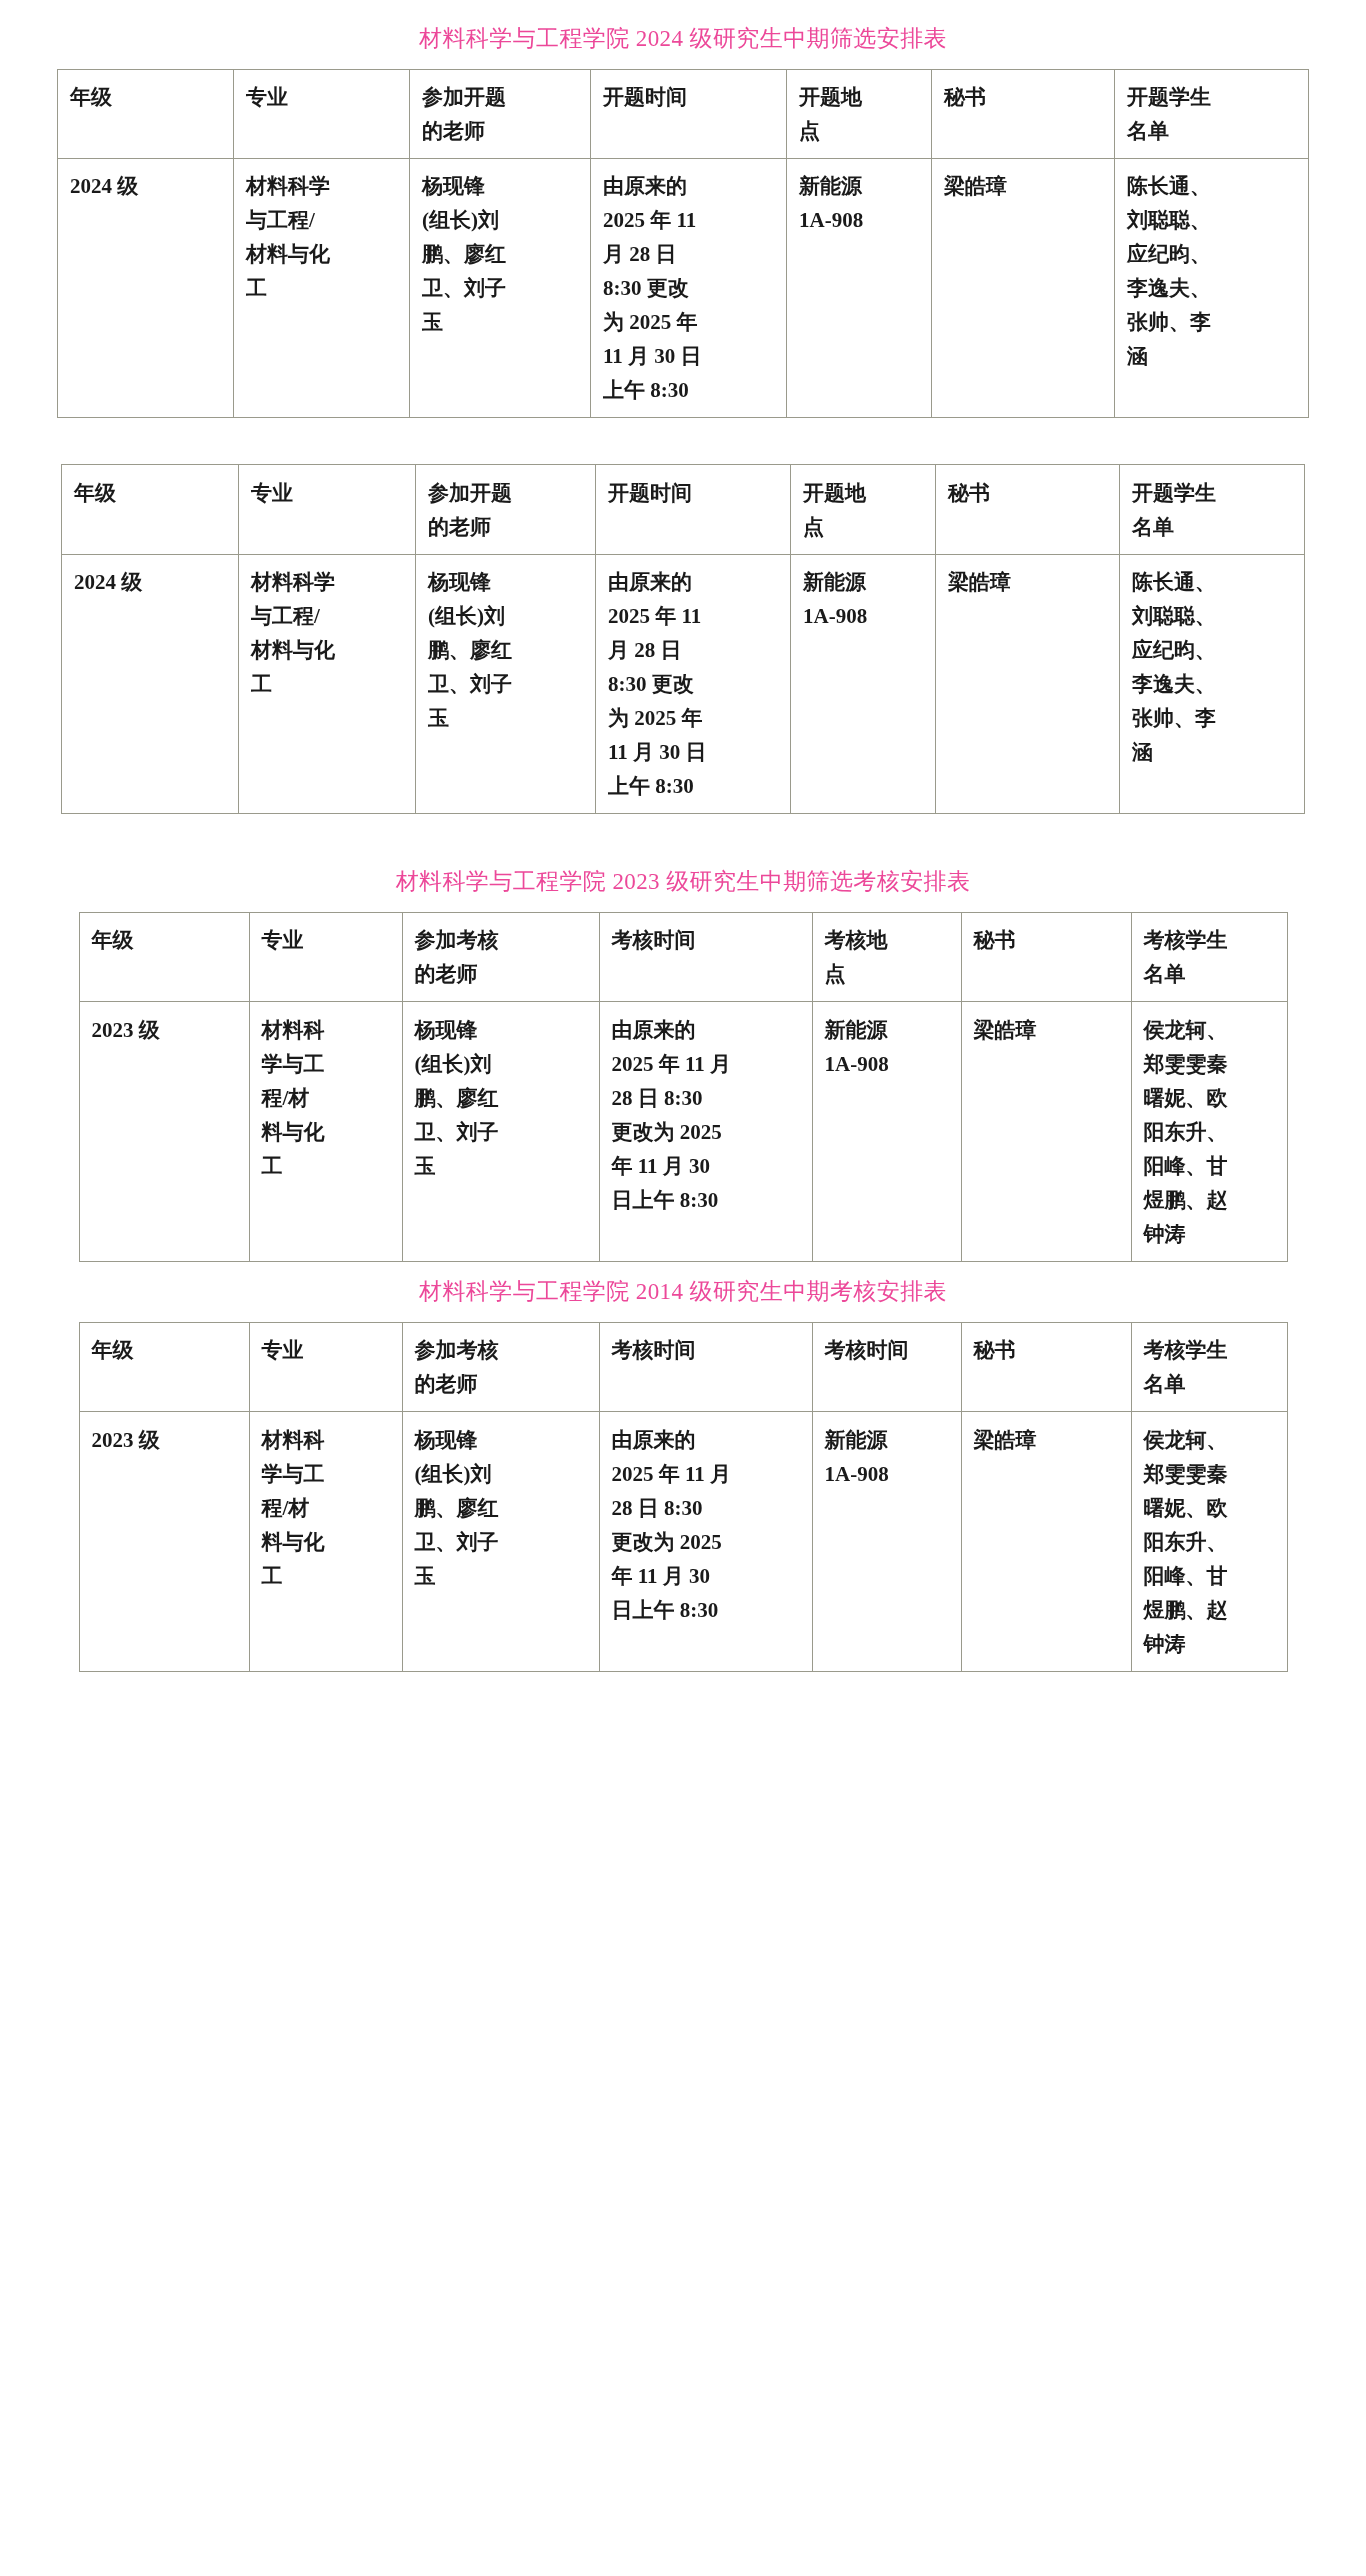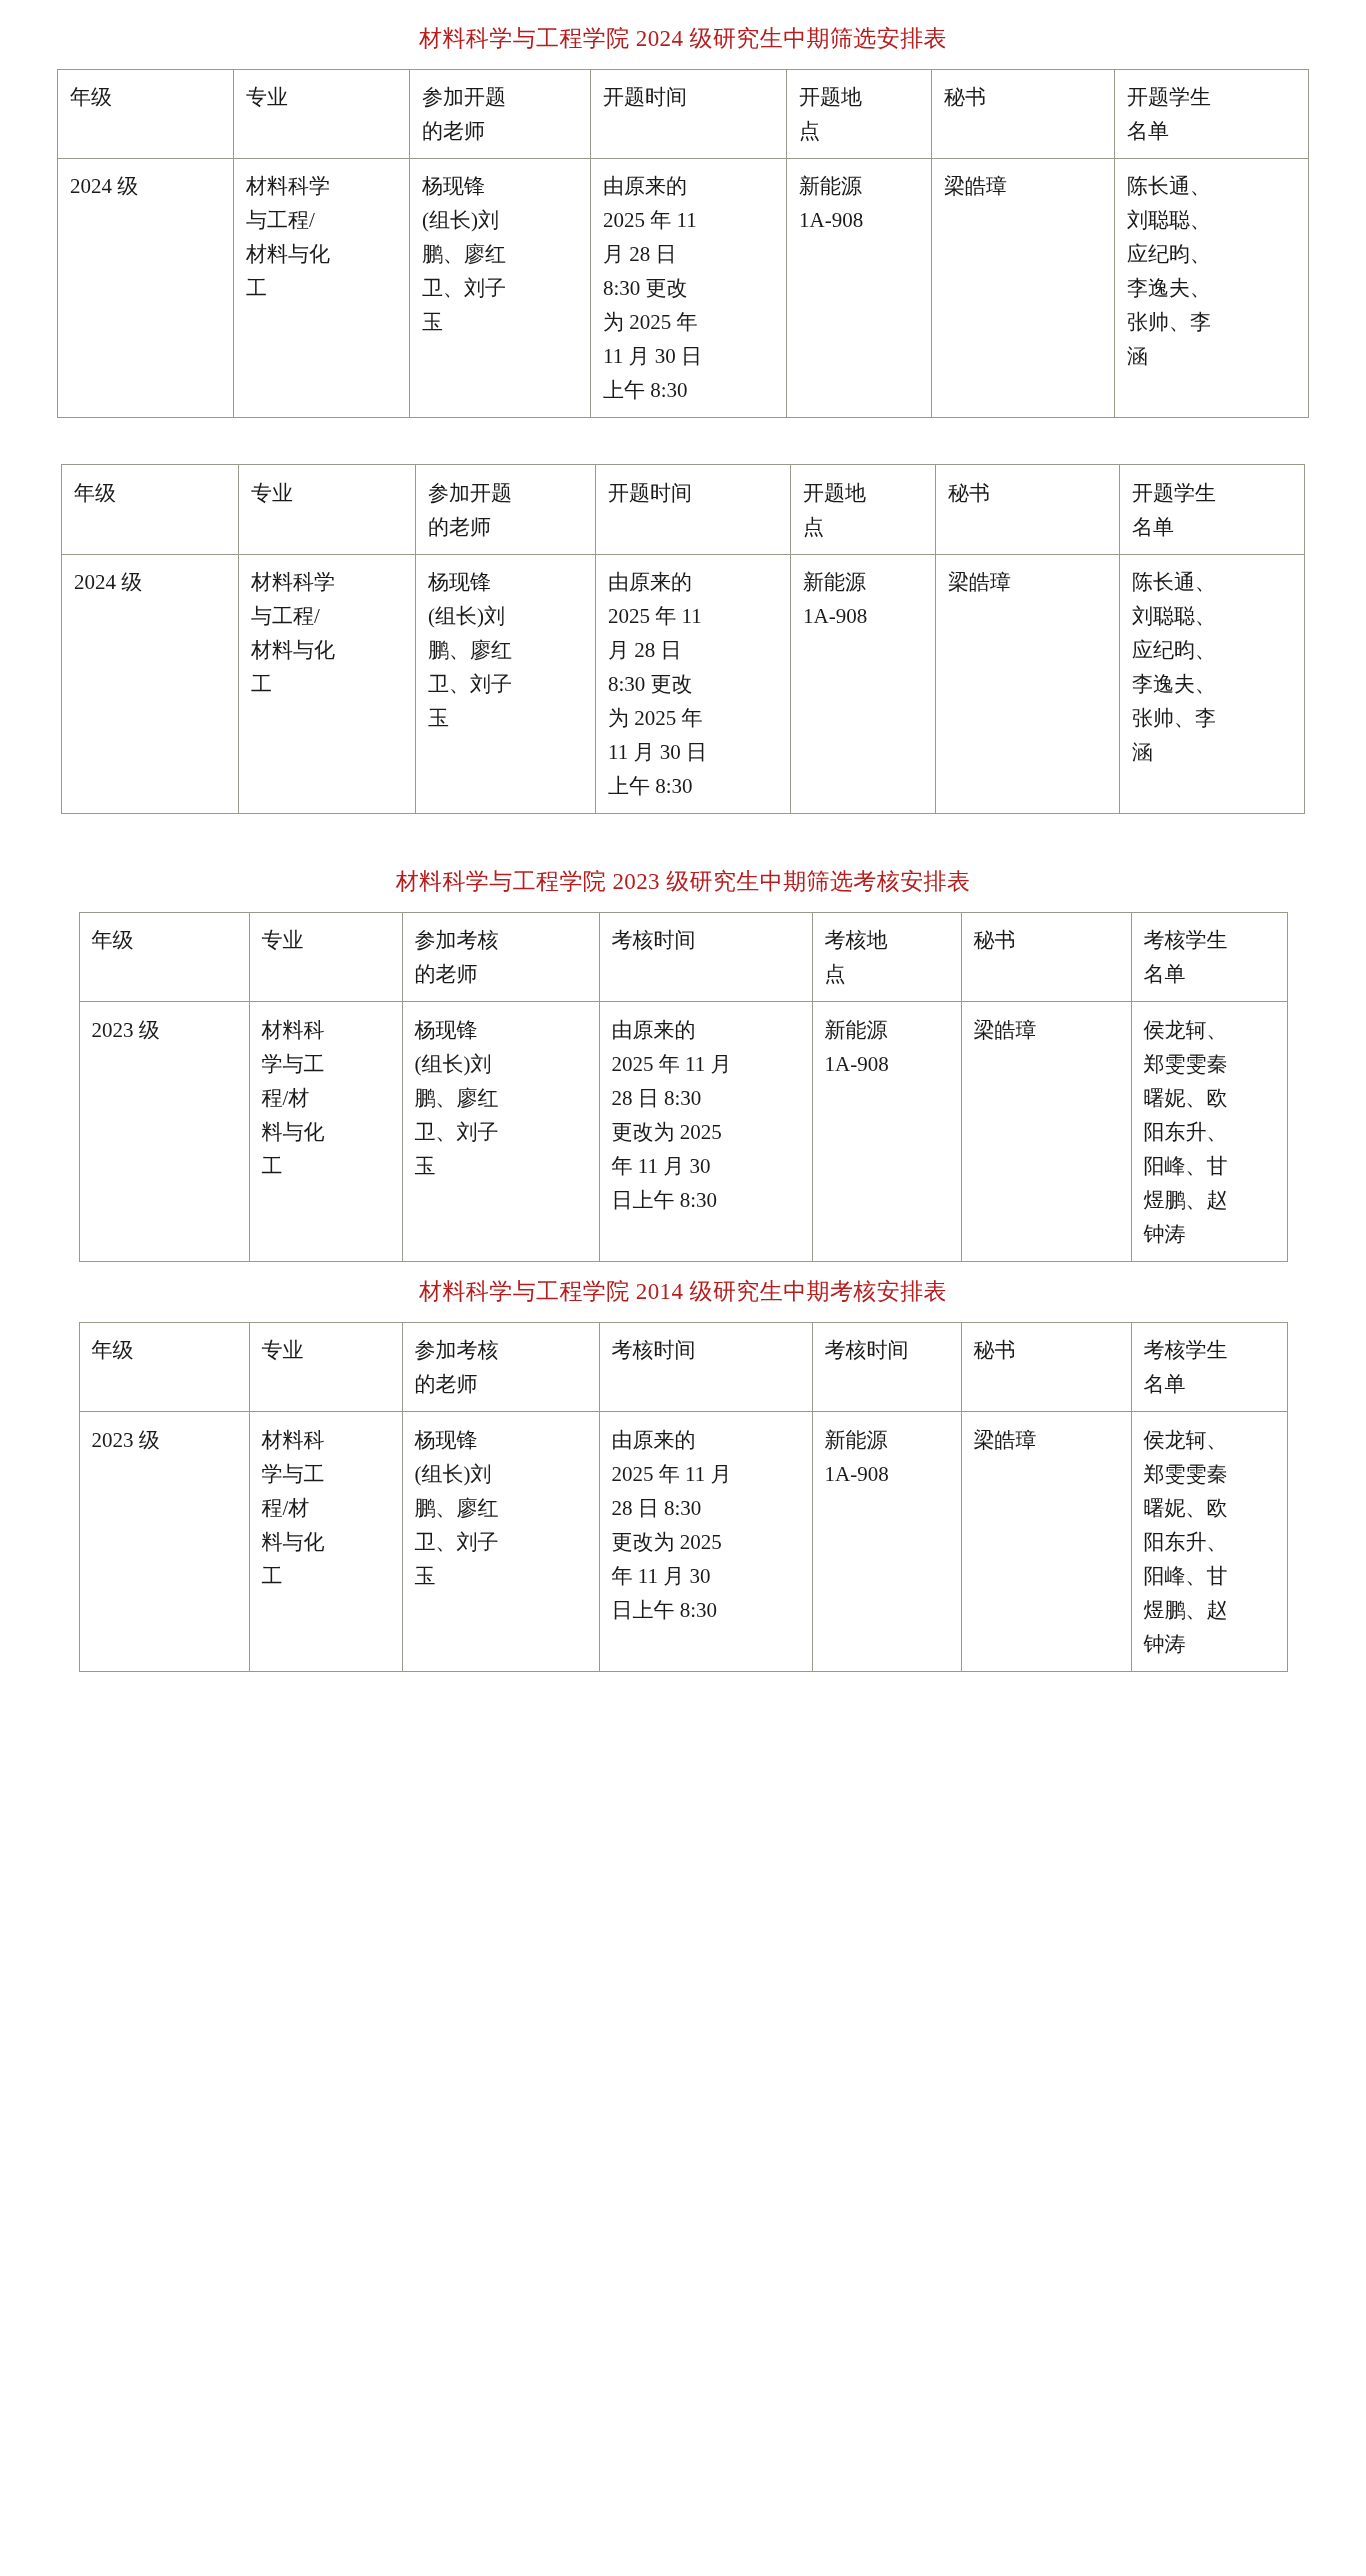--- a/index.html
+++ b/index.html
@@ -19,38 +19,38 @@
     padding: 17px 0 34px 0;
   }
   .section {
     width: 100%;
   }
   .section-title {
     text-align: center;
     font-size: 23px;
     line-height: 1.5;
     font-family: "Liberation Serif", "DejaVu Serif", serif;
-    color: #b91c1c;
+    color: #ec4899;
     margin: 0 auto;
     padding: 5.1px 0 12px 0;
     letter-spacing: 0.4px;
   }
   table.sched {
     border-collapse: collapse;
     margin: 0 auto;
     table-layout: fixed;
     border: 0.9px solid #9a9a8c;
   }
   table.sched td, table.sched th {
     border: 0.9px solid #9a9a8c;
     vertical-align: top;
     padding: 10.2px 10.2px 10.2px 12px;
     font-size: 21px;
     line-height: 1.62;
-    font-weight: normal;
+    font-weight: bold;
     text-align: left;
     color: #1a1a1a;
     font-family: "Liberation Serif", "DejaVu Serif", serif;
   }
   table.sched th {
     height: 60px;
   }
   .cellblock {
     white-space: pre-line;
   }

